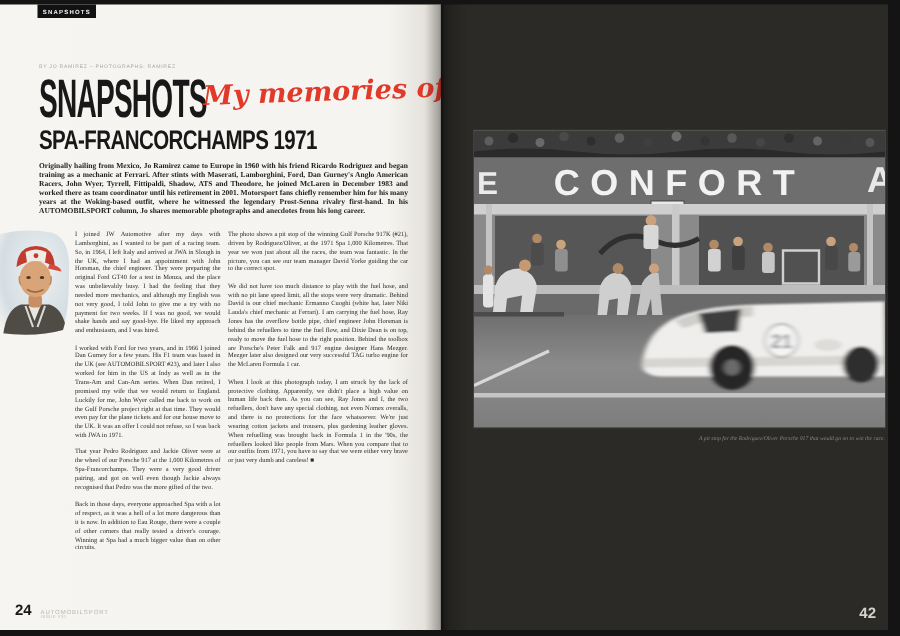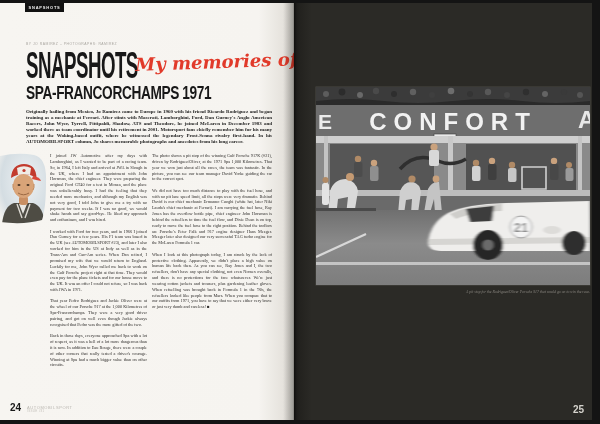--- a/index.html
+++ b/index.html
@@ -227,17 +227,17 @@
         <circle cx="172" cy="158" r="5.5" fill="#6a6a6a"></circle>
         <circle cx="258" cy="156" r="12" fill="#2e2e2e"></circle>
         <circle cx="205" cy="140" r="11" fill="#f4f4f4" stroke="#9b9b9b" stroke-width="1"></circle>
         <text x="205" y="145" text-anchor="middle" font-family="Liberation Sans, sans-serif" font-size="13" font-weight="bold" fill="#8f8f8f">21</text>
         <ellipse cx="236" cy="143" rx="9" ry="4" fill="#dddcd9"></ellipse>
       </g>
     </svg>
 
     <div class="caption">A pit stop for the Rodriguez/Oliver Porsche 917 that would go on to win the race.</div>
 
-    <div class="pagenum-right">25</div>
+    <div class="pagenum-right">42</div>
   </div>
 
   <div class="gutter"></div>
 </div>
 
 </body></html>

